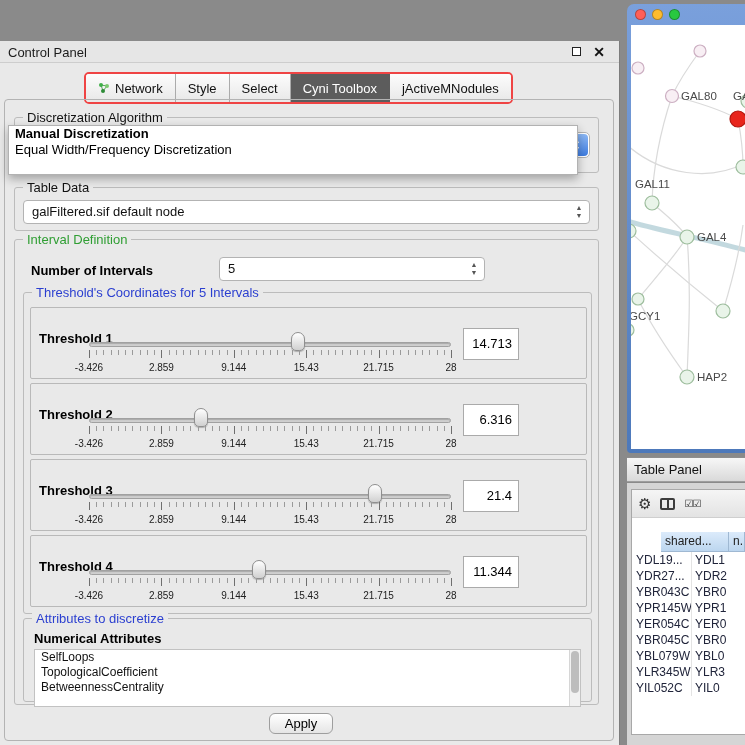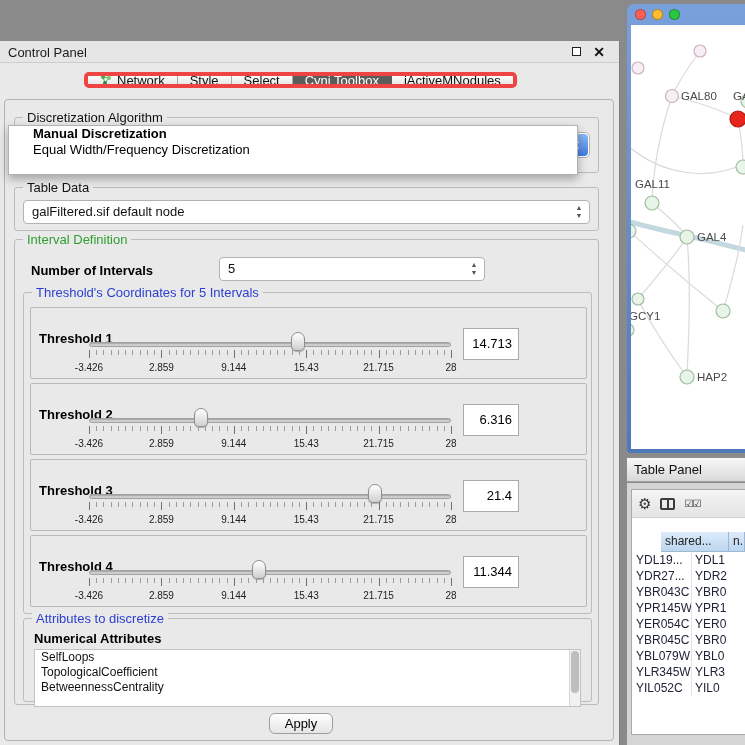--- a/index.html
+++ b/index.html
@@ -6,42 +6,42 @@
   html,body{width:745px;height:745px;}
   body{font-family:"Liberation Sans",sans-serif;background:#8a8a8a;position:relative;overflow:hidden;}
 
   
   .control-panel{position:absolute;left:0;top:0;width:620px;height:745px;background:#e9e9e9;border-right:1px solid #7c7c7c;margin-top:41px;}
   .titlebar{position:absolute;left:0;top:0;right:0;height:22px;background:#e6e6e6;border-bottom:1px solid #cdcdcd;}
   .titlebar-text{position:absolute;left:8px;top:4px;font-size:13px;color:#1b1b1b;}
   .float-icon{position:absolute;right:38px;top:6px;width:9px;height:9px;border:1.5px solid #222;background:#fff;}
   .close-icon{position:absolute;right:14px;top:3px;font-size:14px;font-weight:bold;color:#111;cursor:default;}
 
-  .tabbar{position:absolute;display:flex;height:16px;border:4px solid #ef4444;border-radius:5px;overflow:hidden;background:#f4f4f4;}
+  .tabbar{position:absolute;display:flex;height:32px;border:2px solid #ef4444;border-radius:5px;overflow:hidden;background:#f4f4f4;}
   .top-tabs{left:84px;top:31px;}
   .bottom-tabs{left:146px;top:704px;}
   .tab{display:flex;align-items:center;gap:5px;padding:0 12px;font-size:13px;color:#111;background:linear-gradient(#fcfcfc,#e8e8e8);border-right:1px solid #ababab;white-space:nowrap;}
   .tab:last-child{border-right:none;}
   .tab.selected{background:#5c5c5c;color:#fff;border-right-color:#5c5c5c;}
 
   .main-frame{position:absolute;left:4px;top:58px;width:610px;height:642px;border:1px solid #b3b3b3;border-radius:4px;}
 
   .group{position:absolute;border:1px solid #bcbcbc;border-radius:3px;}
   .group-title{position:absolute;top:-8px;left:8px;background:#e9e9e9;padding:0 4px;font-size:13px;color:#111;white-space:nowrap;}
   .group-title.green{color:#2f9e33;}
   .group-title.blue{color:#2b3fd0;}
 
   
   .algo-group{left:14px;top:76px;width:585px;height:56px;}
   .algo-combo{position:absolute;left:8px;top:14px;right:8px;height:26px;background:#fff;border:1px solid #b3b3b3;border-radius:5px;}
   .stepper-blue{position:absolute;right:1px;top:1px;width:22px;height:22px;border-radius:4px;background:linear-gradient(#8cb8f5,#3f7de0);color:#fff;font-size:7px;line-height:8px;text-align:center;padding-top:3px;}
 
   .algo-overlay{position:absolute;left:8px;top:84px;width:570px;height:50px;background:#fff;border:1px solid #b2b2b2;box-shadow:0 4px 9px rgba(0,0,0,.30);z-index:6;}
   .overlay-prompt{text-align:center;color:#b4b4b4;font-size:13px;line-height:16px;}
-  .overlay-item{font-size:13px;color:#000;line-height:16px;padding:0 24px;}
+  .overlay-item{font-size:13px;color:#000;line-height:16px;padding:0 6px;}
   .overlay-item.bold{font-weight:bold;}
 
   .tabledata-group{left:14px;top:146px;width:585px;height:44px;}
   .combo{position:absolute;background:#fff;border:1px solid #b3b3b3;border-radius:4px;font-size:13px;color:#111;}
   .combo .combo-text{position:absolute;left:8px;top:0;right:22px;line-height:22px;overflow:hidden;white-space:nowrap;}
   .combo .stepper{position:absolute;right:4px;top:0;bottom:0;width:12px;color:#555;font-size:7px;line-height:8px;text-align:center;display:flex;flex-direction:column;justify-content:center;}
   .td-combo{left:8px;top:12px;right:8px;height:24px;}
 
   .interval-group{left:14px;top:198px;width:585px;height:466px;}
   .noi-label{position:absolute;left:16px;top:23px;font-size:13px;font-weight:bold;color:#000;}

